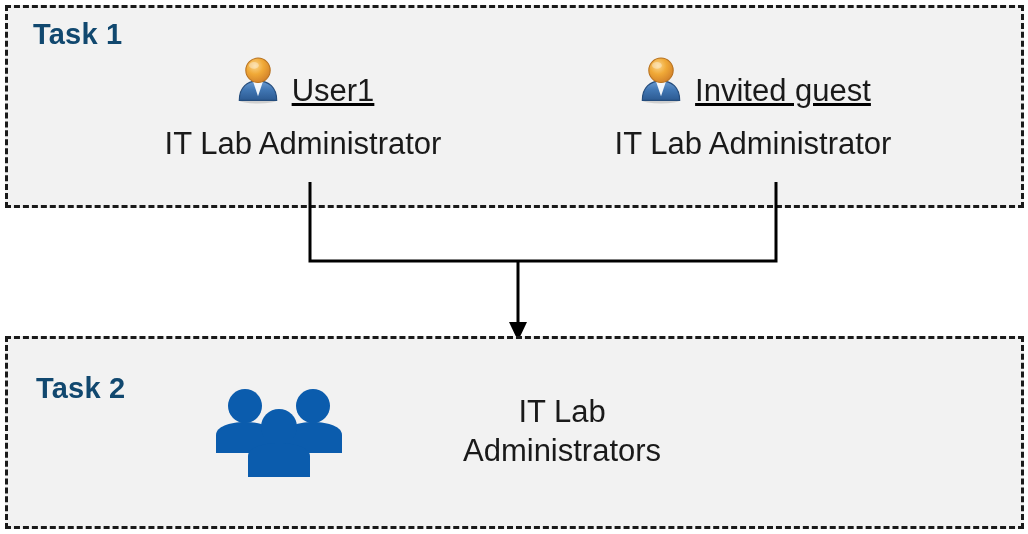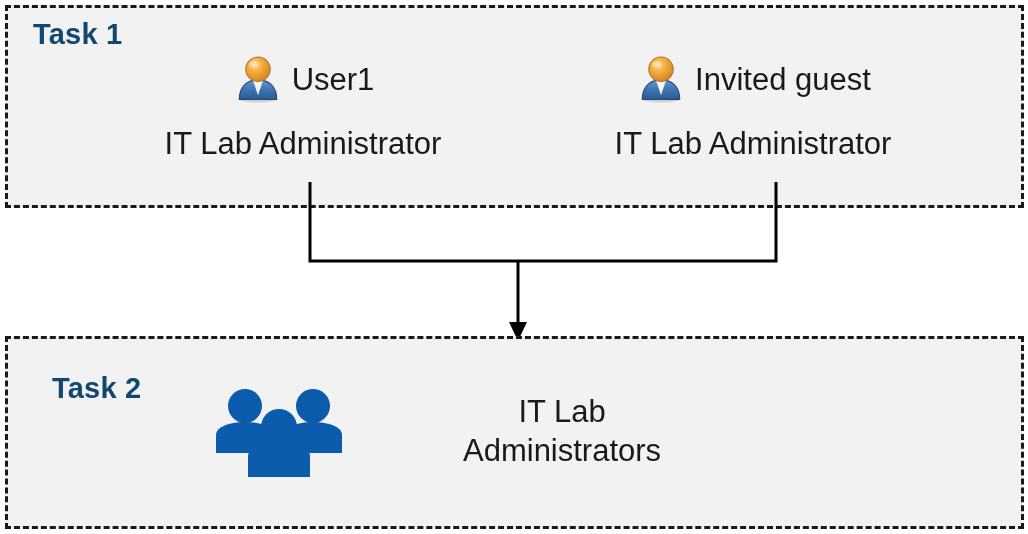--- a/index.html
+++ b/index.html
@@ -46,37 +46,38 @@
   .task-label {
     position: absolute;
     font-family: "Liberation Sans", sans-serif;
     font-weight: bold;
     font-size: 29px;
     color: #11486F;
     letter-spacing: 0.2px;
     white-space: nowrap;
   }
   #task1-label { left: 33px; top: 18px; }
-  #task2-label { left: 36px; top: 372px; margin-left: 16px; }
+  #task2-label { left: 36px; top: 372px; }
 
   
   .person-entry {
     position: absolute;
     width: 370px;
     text-align: center;
   }
   #person-user1    { left: 118px; top: 52px; }
   #person-guest    { left: 568px; top: 52px; }
 
   .person-top-row {
     display: flex;
-    align-items: center;
+    align-items: flex-end;
     justify-content: center;
     gap: 8px;
     height: 54px;
+    text-decoration: underline;
   }
   .person-name {
     font-family: "Liberation Sans", sans-serif;
     font-size: 31px;
     color: #1a1a1a;
     line-height: 1;
     white-space: nowrap;
   }
   .person-role {
     font-family: "Liberation Sans", sans-serif;

